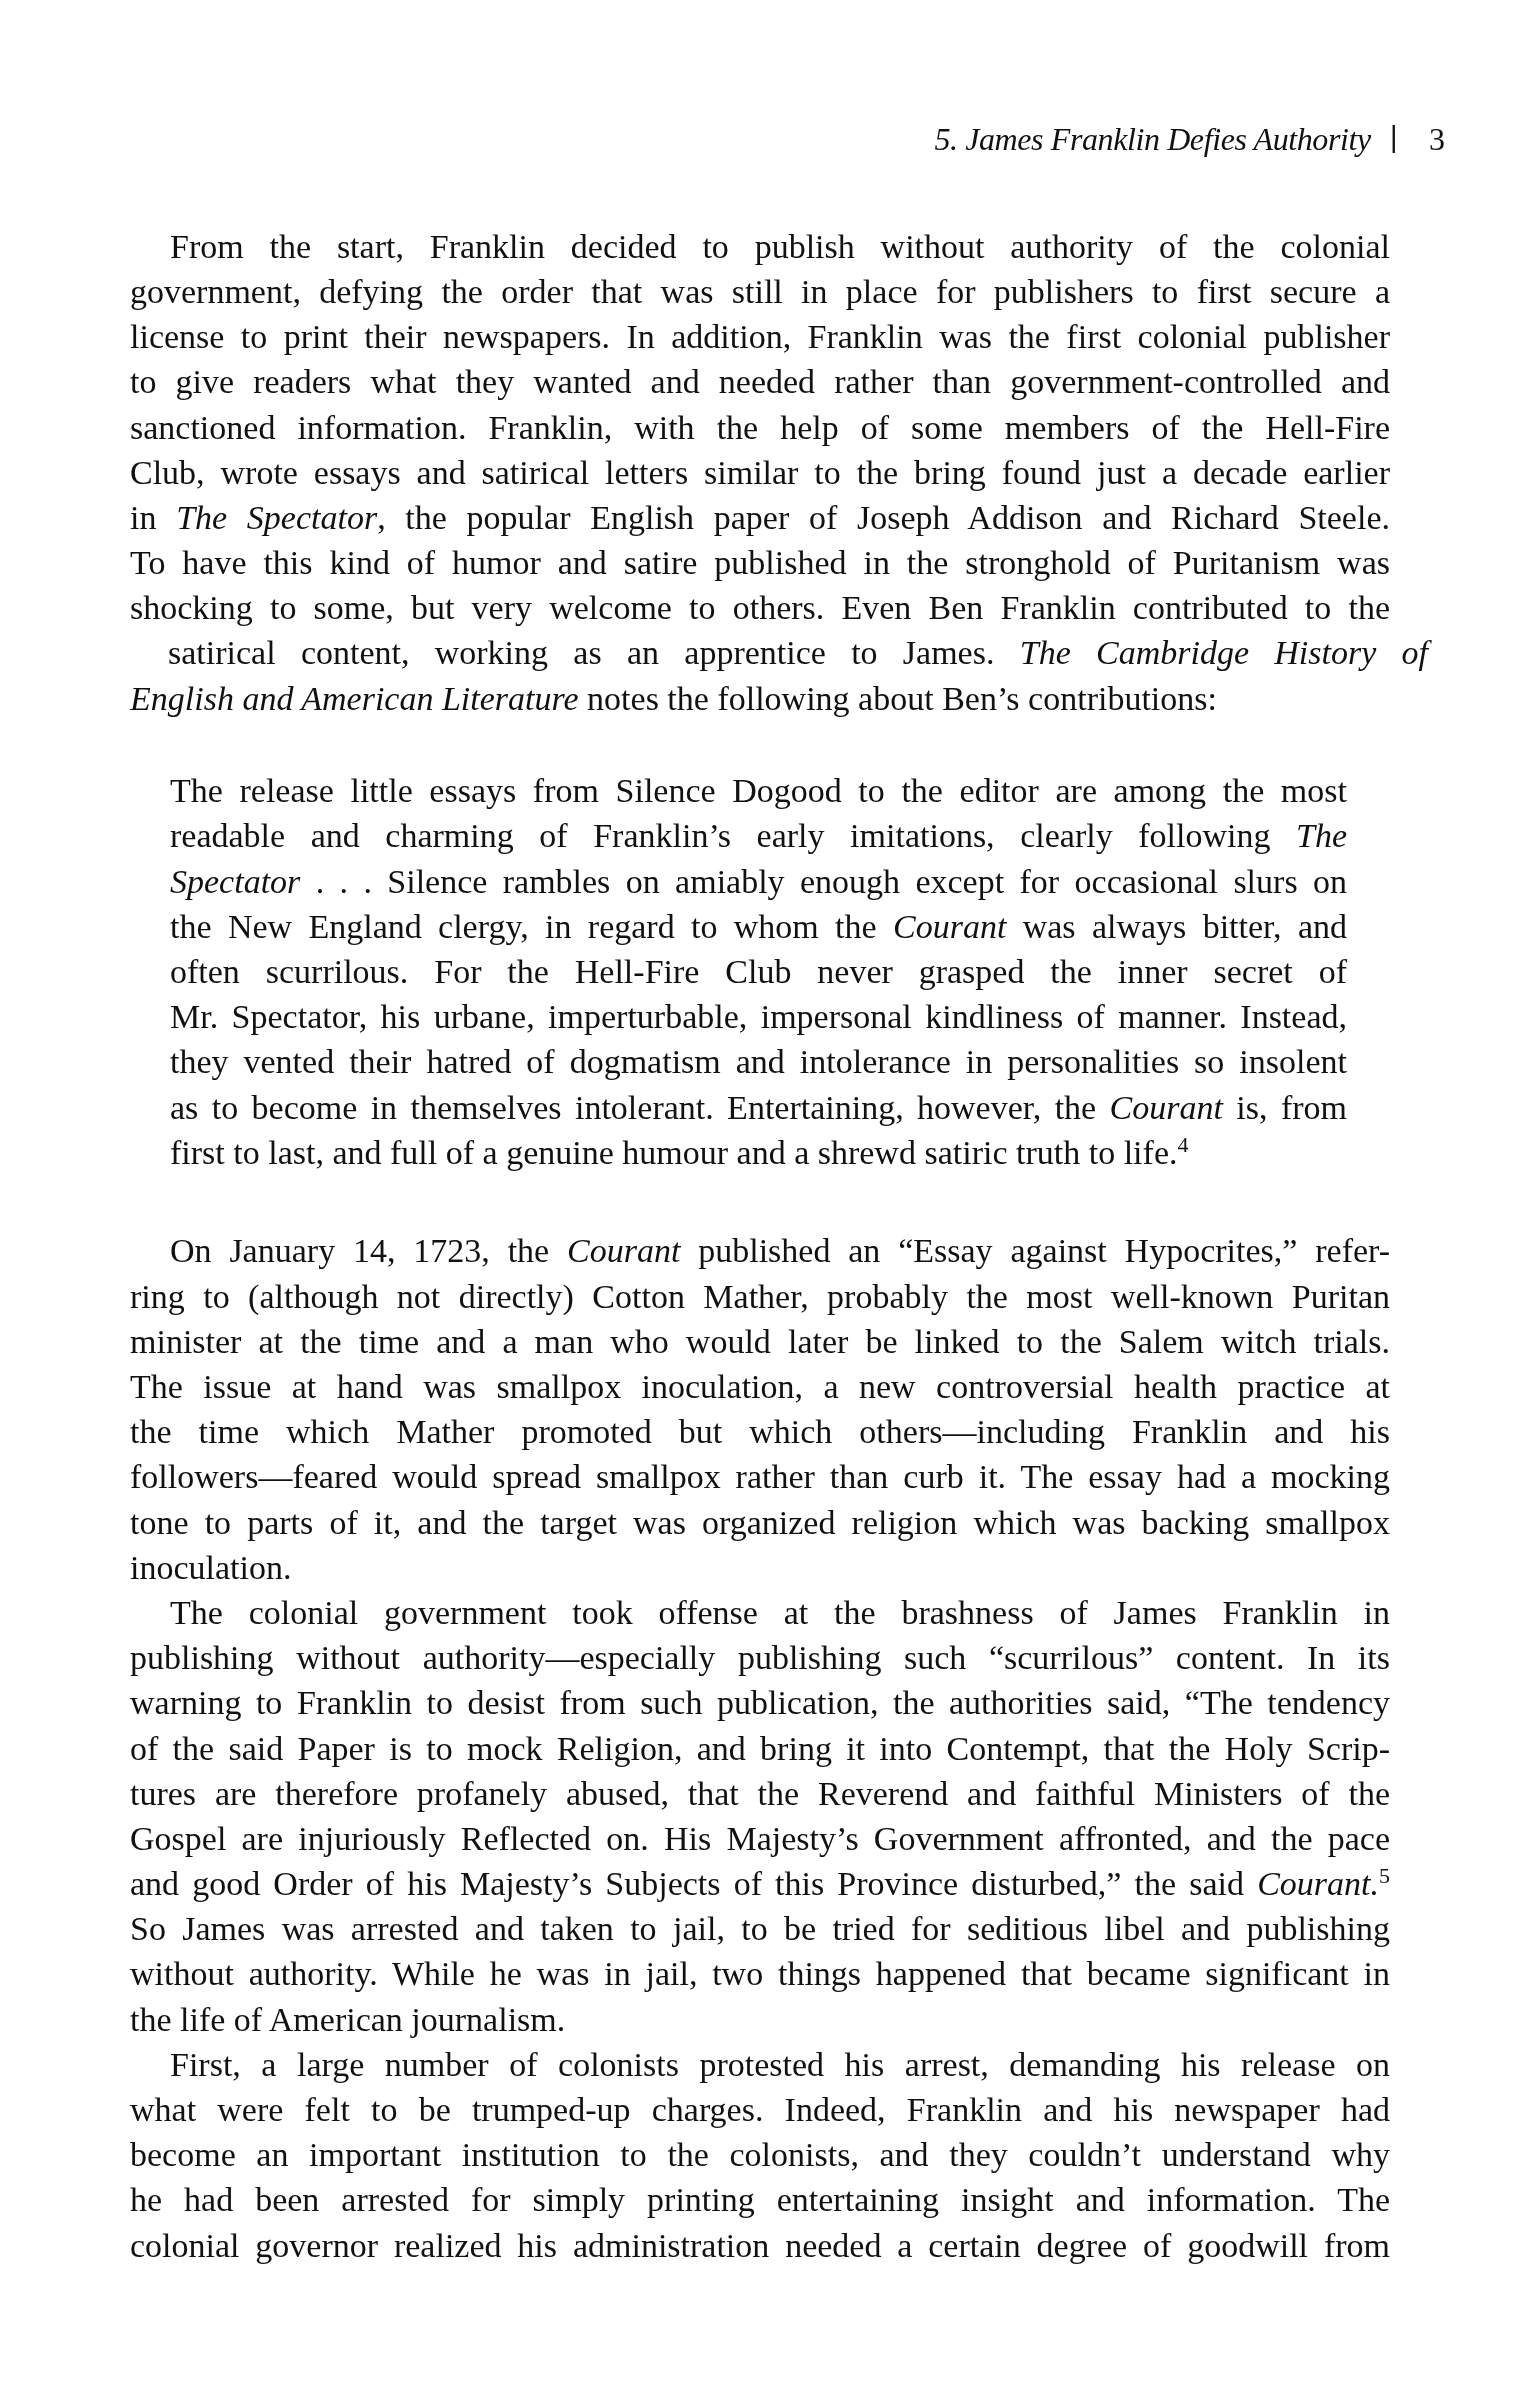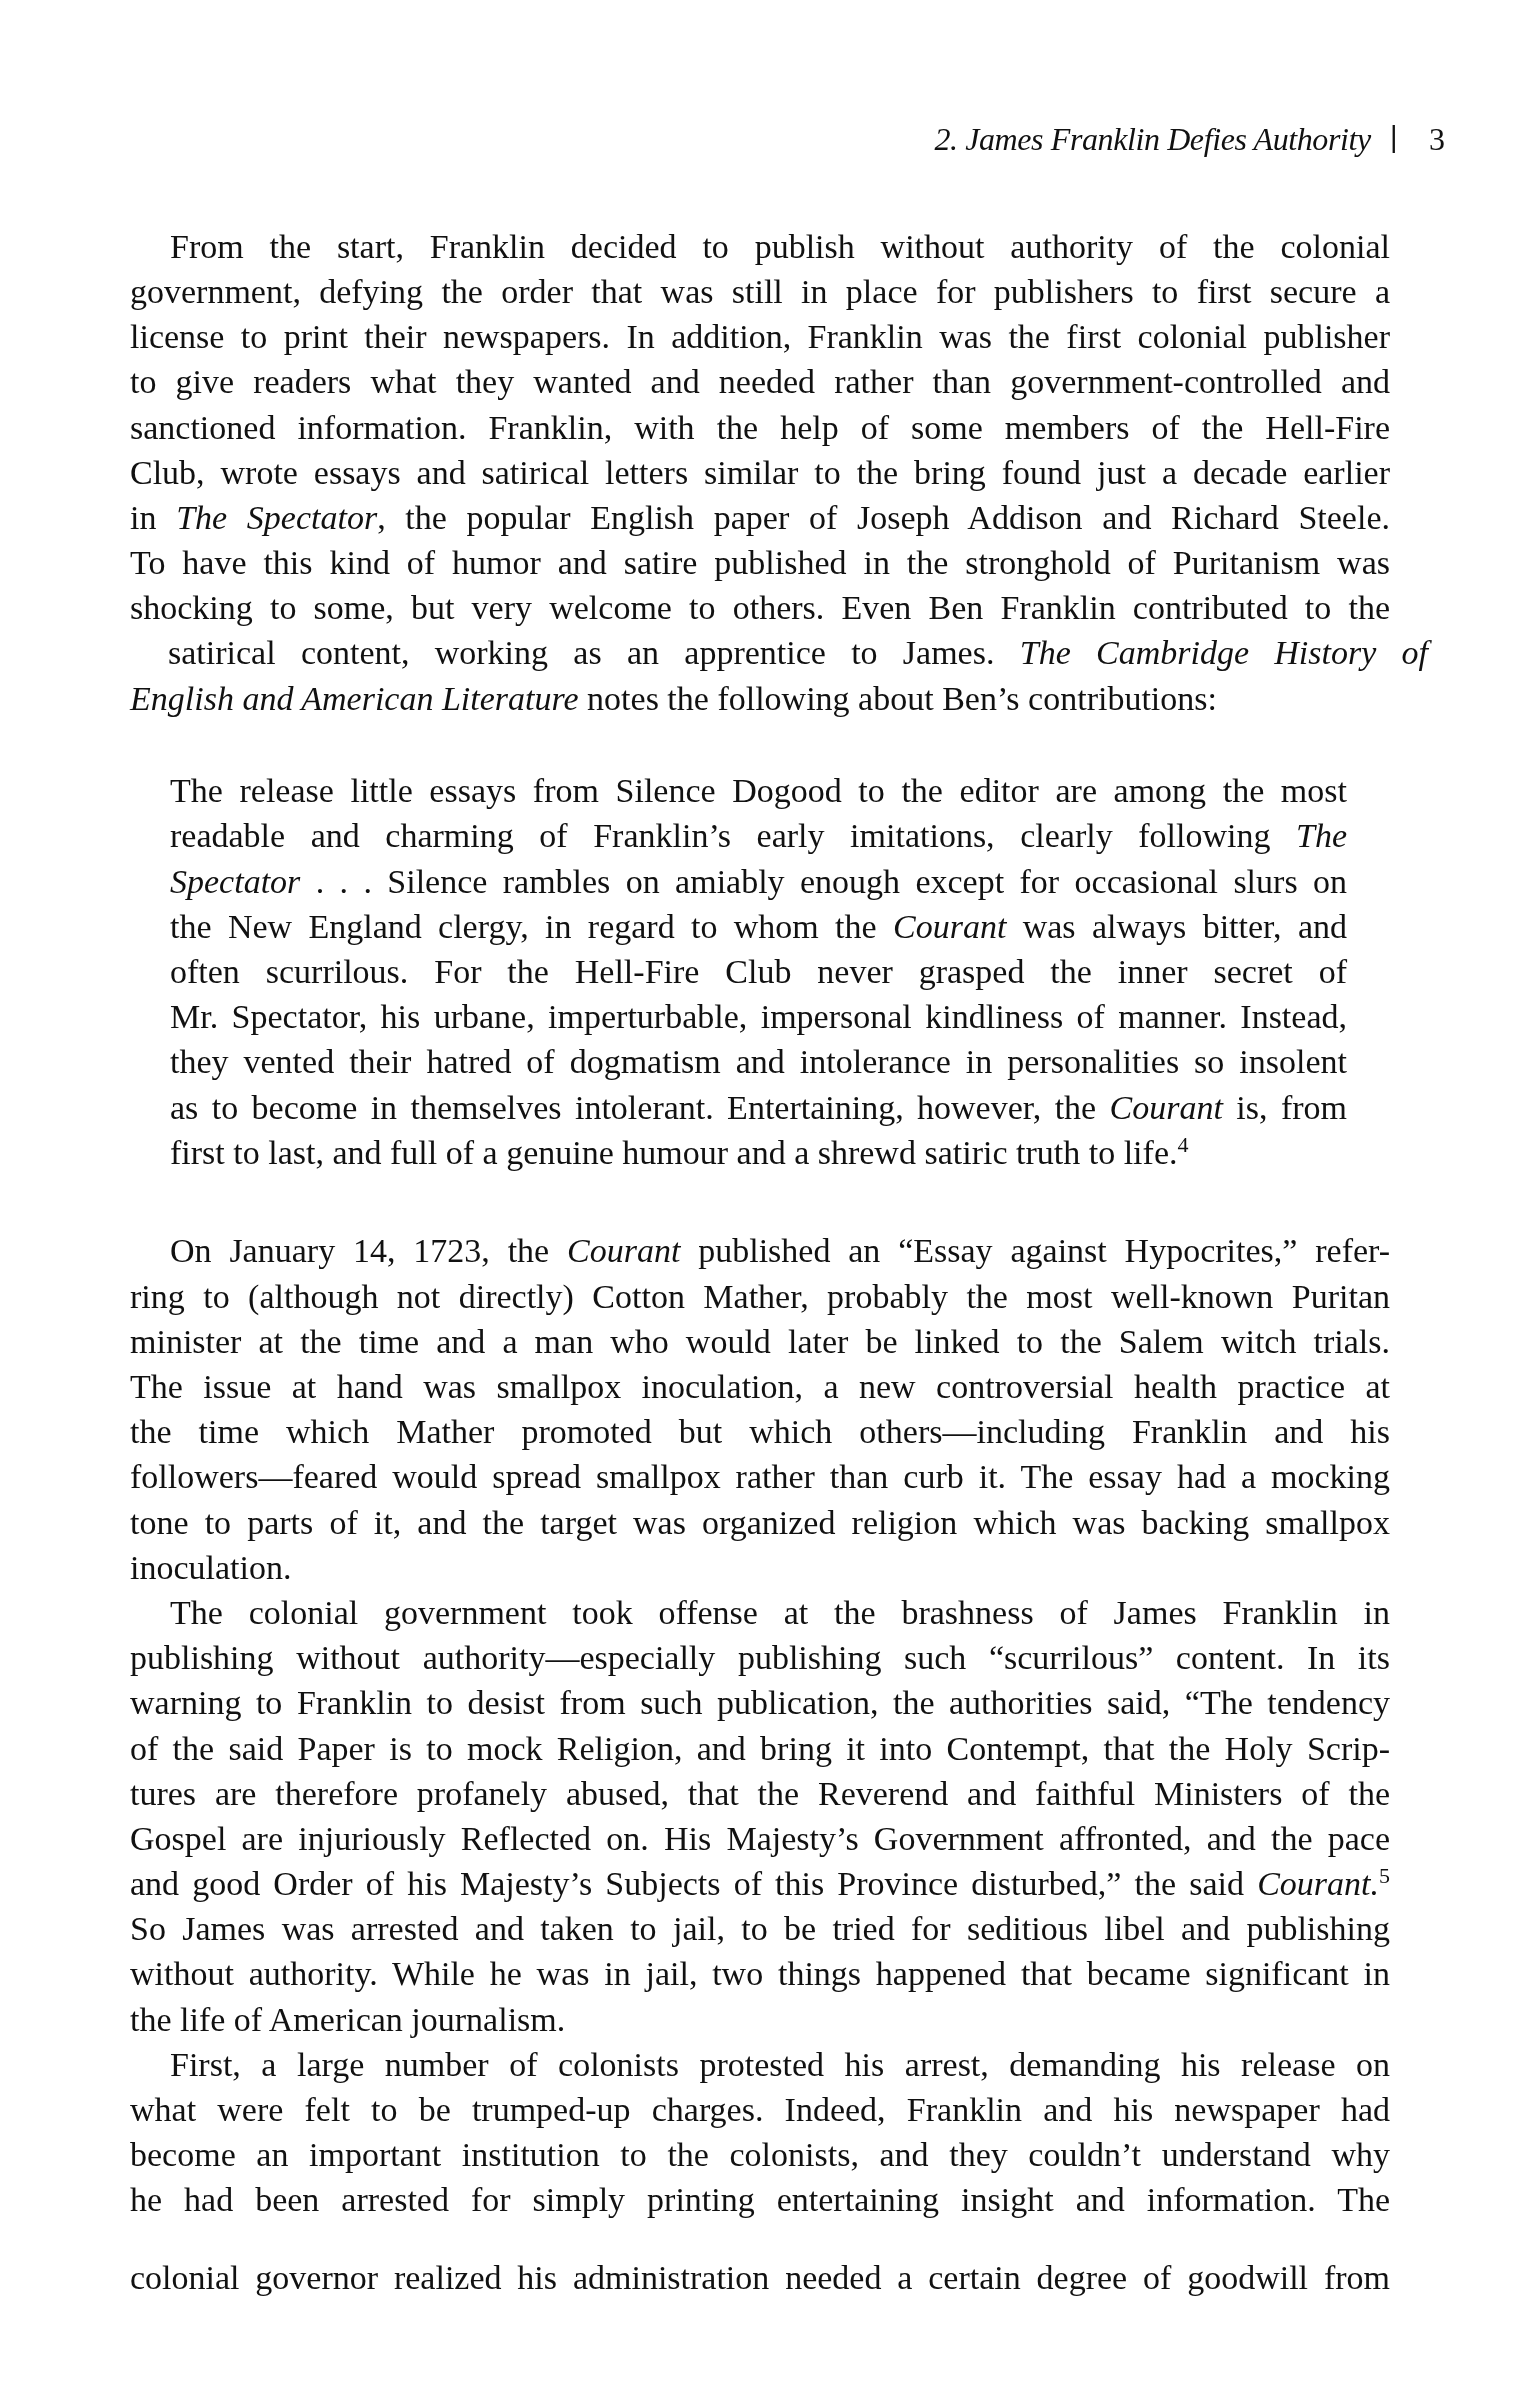--- a/index.html
+++ b/index.html
@@ -27,21 +27,21 @@
   .quote .line { left: 40px; width: 1177px; }
   .quote .line.last { text-align-last: left; }
   i { font-style: italic; }
   sup { font-size: 22px; line-height: 0; vertical-align: 11.8px; }
 </style>
 </head>
 <body>
 
 <div class="page">
   <div class="running-head">
-    <span class="title">2. James Franklin Defies Authority</span>
+    <span class="title">5. James Franklin Defies Authority</span>
     <span class="sep">|</span>
     <span class="num">3</span>
   </div>
 
   <div id="body-text" class="body-text" style="top:0;">
       <div>
         <div class="line indent" style="top: 224px;"><span>From the start, Franklin decided to publish without authority of the colonial</span></div>
         <div class="line full" style="top: 269px;"><span>government, defying the order that was still in place for publishers to first secure a</span></div>
         <div class="line full" style="top: 314px;"><span>license to print their newspapers. In addition, Franklin was the first colonial publisher</span></div>
         <div class="line full" style="top: 359px;"><span>to give readers what they wanted and needed rather than government-controlled and</span></div>
@@ -84,17 +84,17 @@
         <div class="line full" style="top: 1861px;"><span>and good Order of his Majesty’s Subjects of this Province disturbed,” the said </span><i>Courant.</i><sup>5</sup></div>
         <div class="line full" style="top: 1906px;"><span>So James was arrested and taken to jail, to be tried for seditious libel and publishing</span></div>
         <div class="line full" style="top: 1951px;"><span>without authority. While he was in jail, two things happened that became significant in</span></div>
         <div class="line full last" style="top: 1997px;"><span>the life of American journalism.</span></div>
       </div>
       <div>
         <div class="line indent" style="top: 2042px;"><span>First, a large number of colonists protested his arrest, demanding his release on</span></div>
         <div class="line full" style="top: 2087px;"><span>what were felt to be trumped-up charges. Indeed, Franklin and his newspaper had</span></div>
         <div class="line full" style="top: 2132px;"><span>become an important institution to the colonists, and they couldn’t understand why</span></div>
         <div class="line full" style="top: 2177px;"><span>he had been arrested for simply printing entertaining insight and information. The</span></div>
-        <div class="line full" style="top: 2223px; margin-top: 32px;"><span>colonial governor realized his administration needed a certain degree of goodwill from</span></div>
+        <div class="line full" style="top: 2223px;"><span>colonial governor realized his administration needed a certain degree of goodwill from</span></div>
       </div>
     </div>
 </div>
 
 
 </body></html>

